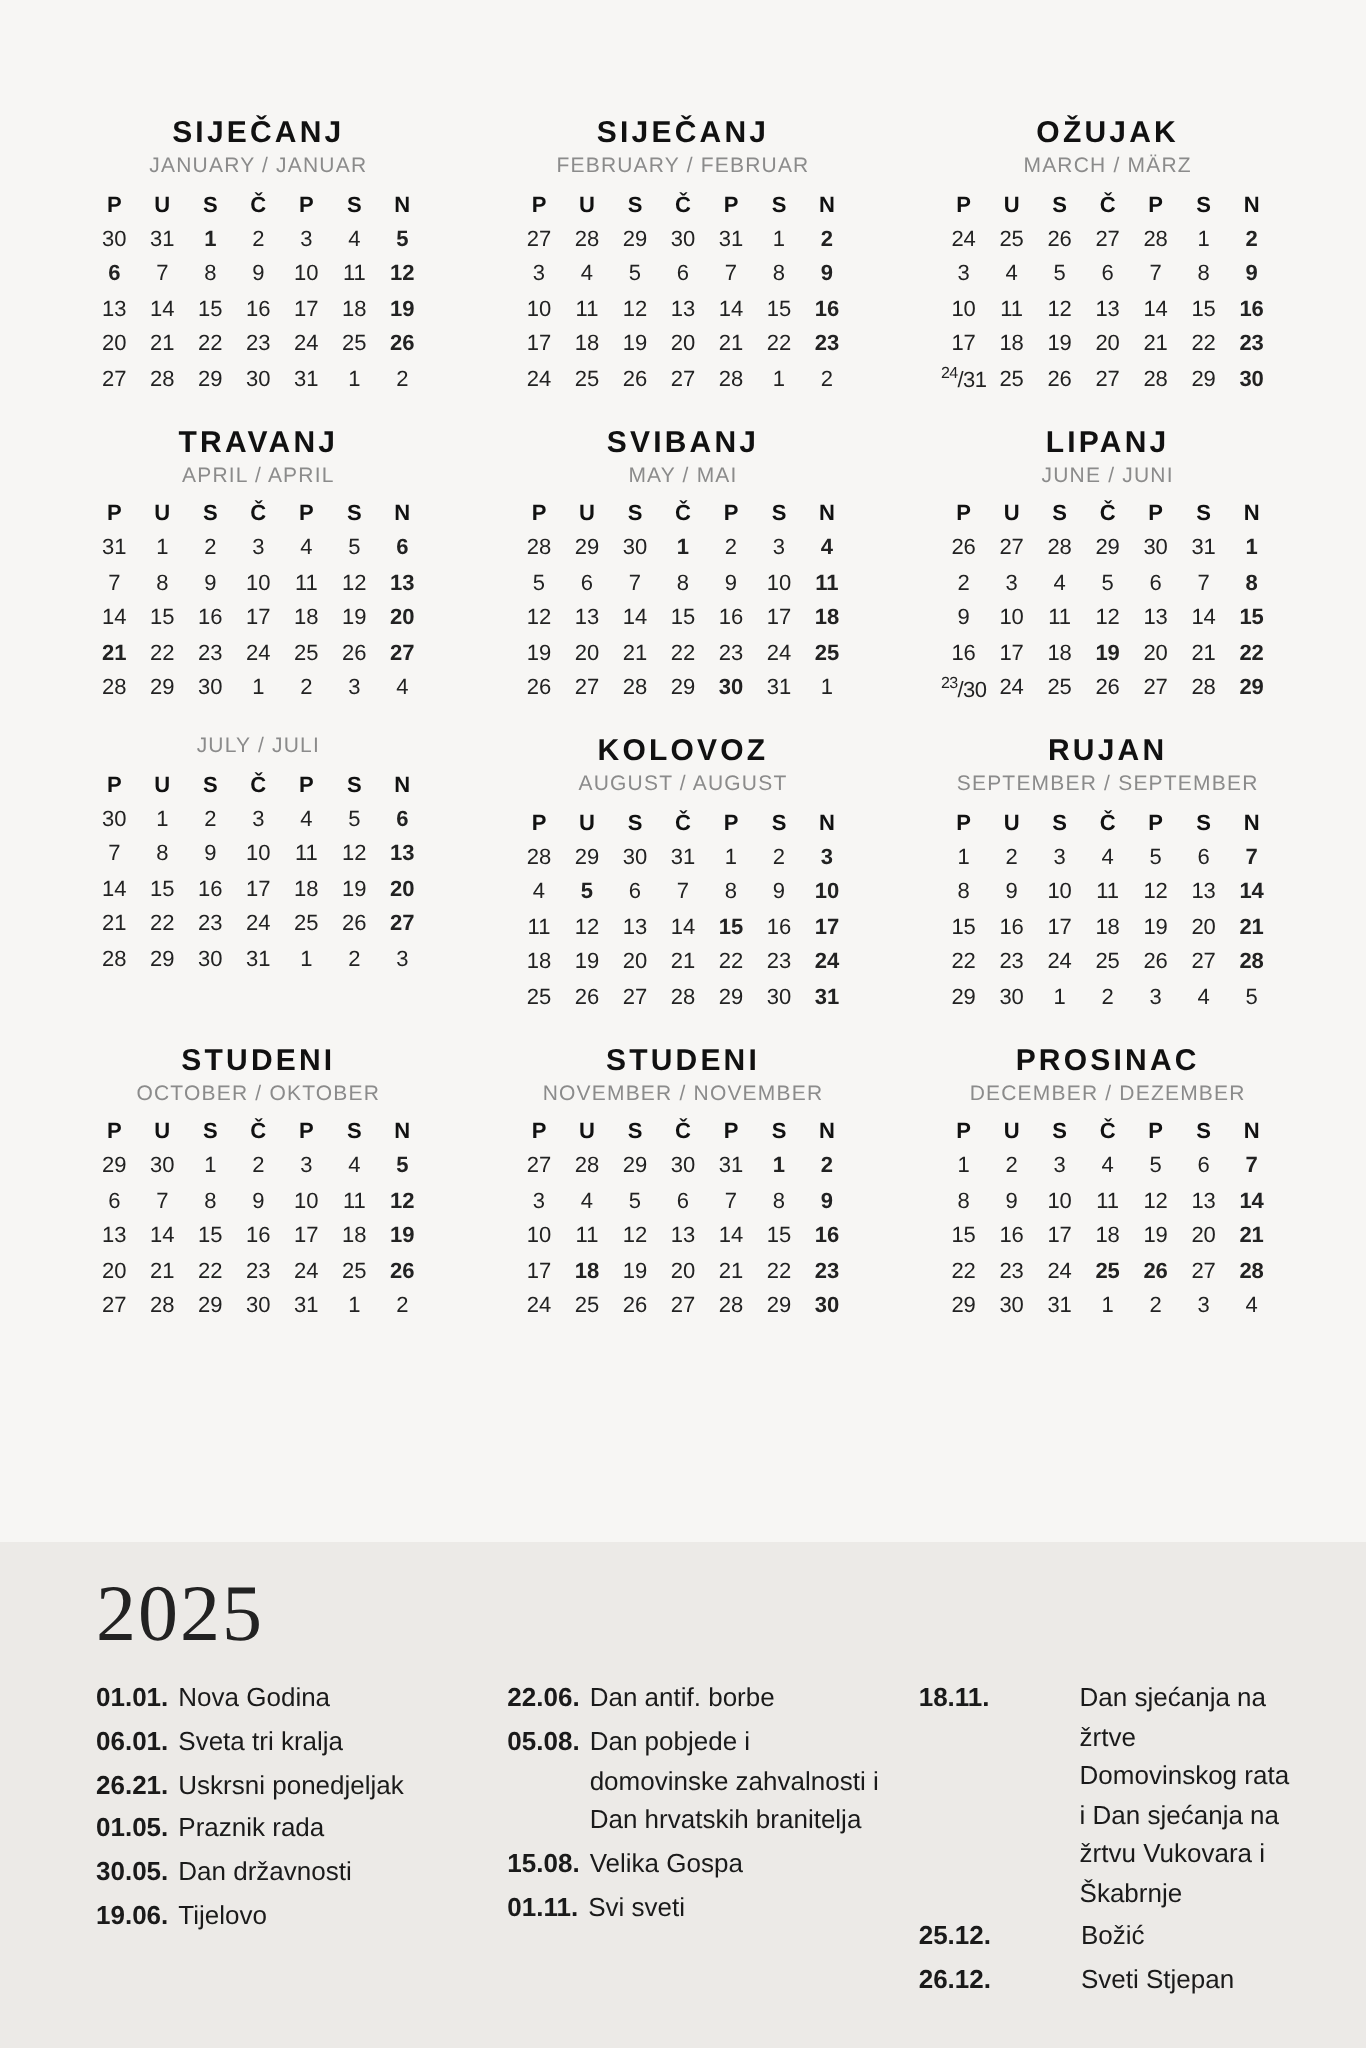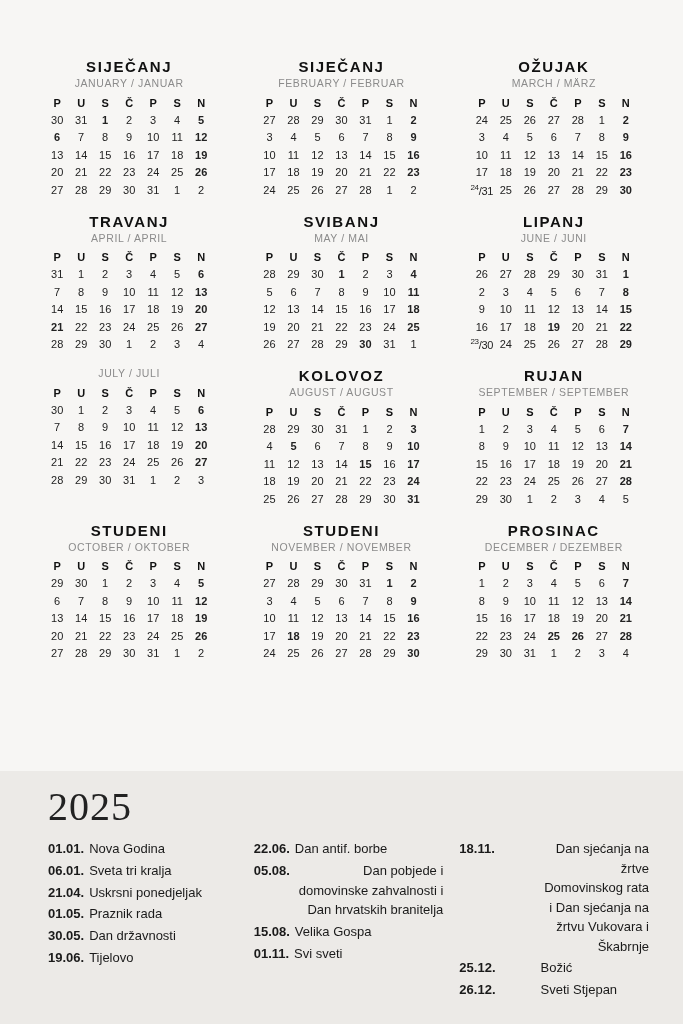--- a/index.html
+++ b/index.html
@@ -102,21 +102,20 @@
     font-weight: normal;
     color: #222;
     letter-spacing: 1px;
     margin: 0 0 10px 14px;
     line-height: 1.1;
   }
   .hol-cols {
     display: flex;
     gap: 16px;
     padding-left: 14px;
-    text-align: right;
   }
   .hol-col {
     flex: 1;
   }
   .hol-item {
     font-size: 13px;
     line-height: 1.52;
     margin-bottom: 2px;
     color: #1a1a1a;
     display: flex;
@@ -912,21 +911,21 @@
         <div class="hol-col col1">
           <div class="hol-item">
             <span class="hol-date">01.01.</span>
             <span class="hol-name">Nova Godina</span>
           </div>
           <div class="hol-item">
             <span class="hol-date">06.01.</span>
             <span class="hol-name">Sveta tri kralja</span>
           </div>
           <div class="hol-item">
-            <span class="hol-date">21.04.</span>
+            <span class="hol-date">26.21.</span>
             <span class="hol-name">Uskrsni ponedjeljak</span>
           </div>
           <div class="hol-item">
             <span class="hol-date">01.05.</span>
             <span class="hol-name">Praznik rada</span>
           </div>
           <div class="hol-item">
             <span class="hol-date">30.05.</span>
             <span class="hol-name">Dan državnosti</span>
           </div>

